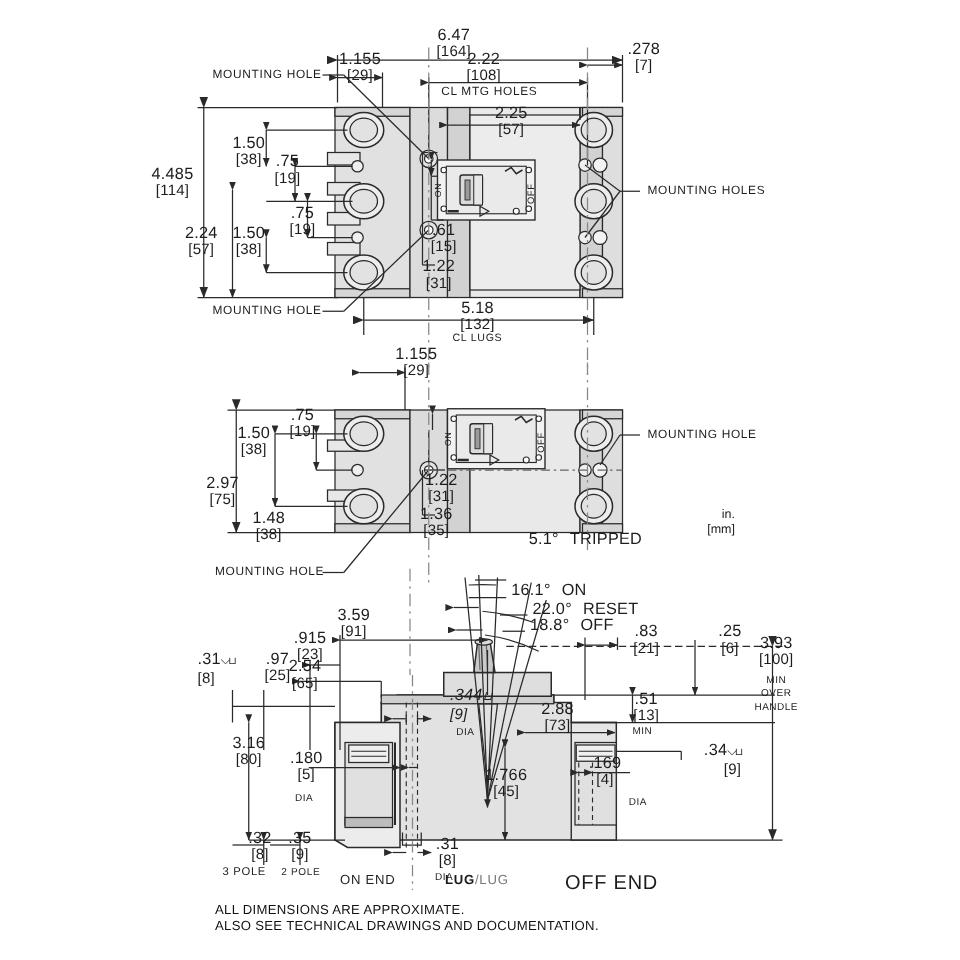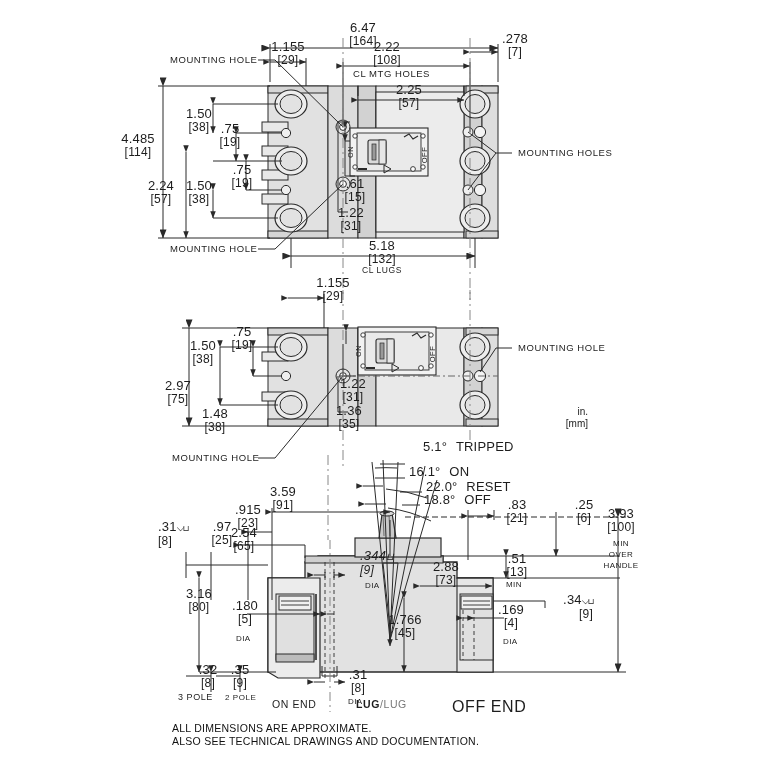--- a/index.html
+++ b/index.html
@@ -478,21 +478,21 @@
   <span class="b">[38]</span>
 </div>
 <div class="lbl" style="left:518px;top:342px;">MOUNTING  HOLE</div>
 <div class="lbl" style="left:172px;top:452px;">MOUNTING  HOLE</div>
 
 <div class="unit" style="left:548px;top:406px;width:40px;">
   <span style="display:block;">in.</span>
   <span style="display:block;">[mm]</span>
 </div>
 
-<div class="dim" style="left:409px;top:441px;padding-left:14px;">
+<div class="dim" style="left:409px;top:425px;padding-left:14px;">
   <span style="display:inline-block;">5.1°</span>
   <span style="display:inline-block;margin-left:5px;">TRIPPED</span>
 </div>
 <div class="dim" style="left:409px;top:466px;">
   <span style="display:inline-block;">16.1°</span>
   <span style="display:inline-block;margin-left:5px;">ON</span>
 </div>
 <div class="dim" style="left:426px;top:481px;">
   <span style="display:inline-block;">22.0°</span>
   <span style="display:inline-block;margin-left:5px;">RESET</span>
@@ -555,21 +555,21 @@
 <div class="dim dimc" style="left:222px;top:600px;width:46px;">
   <span class="v">.180</span>
   <span class="b">[5]</span>
 </div>
 <div class="lbl-sm" style="left:236px;top:634px;">DIA</div>
 
 <div class="dim dimc" style="left:377px;top:614px;width:56px;">
   <span class="v">1.766</span>
   <span class="b">[45]</span>
 </div>
-<div class="dim dimc" style="left:489px;top:604px;width:44px;">
+<div class="dim dimc" style="left:462px;top:604px;width:44px;">
   <span class="v">.169</span>
   <span class="b">[4]</span>
 </div>
 <div class="lbl-sm" style="left:503px;top:637px;">DIA</div>
 
 <div class="dim" style="left:537px;top:594px;width:56px;text-align:right;">
   <span class="v"><span>.34</span><span style="font-size:10px;letter-spacing:-1px;">⌵⊔</span></span>
   <span class="b">[9]</span>
 </div>
 

